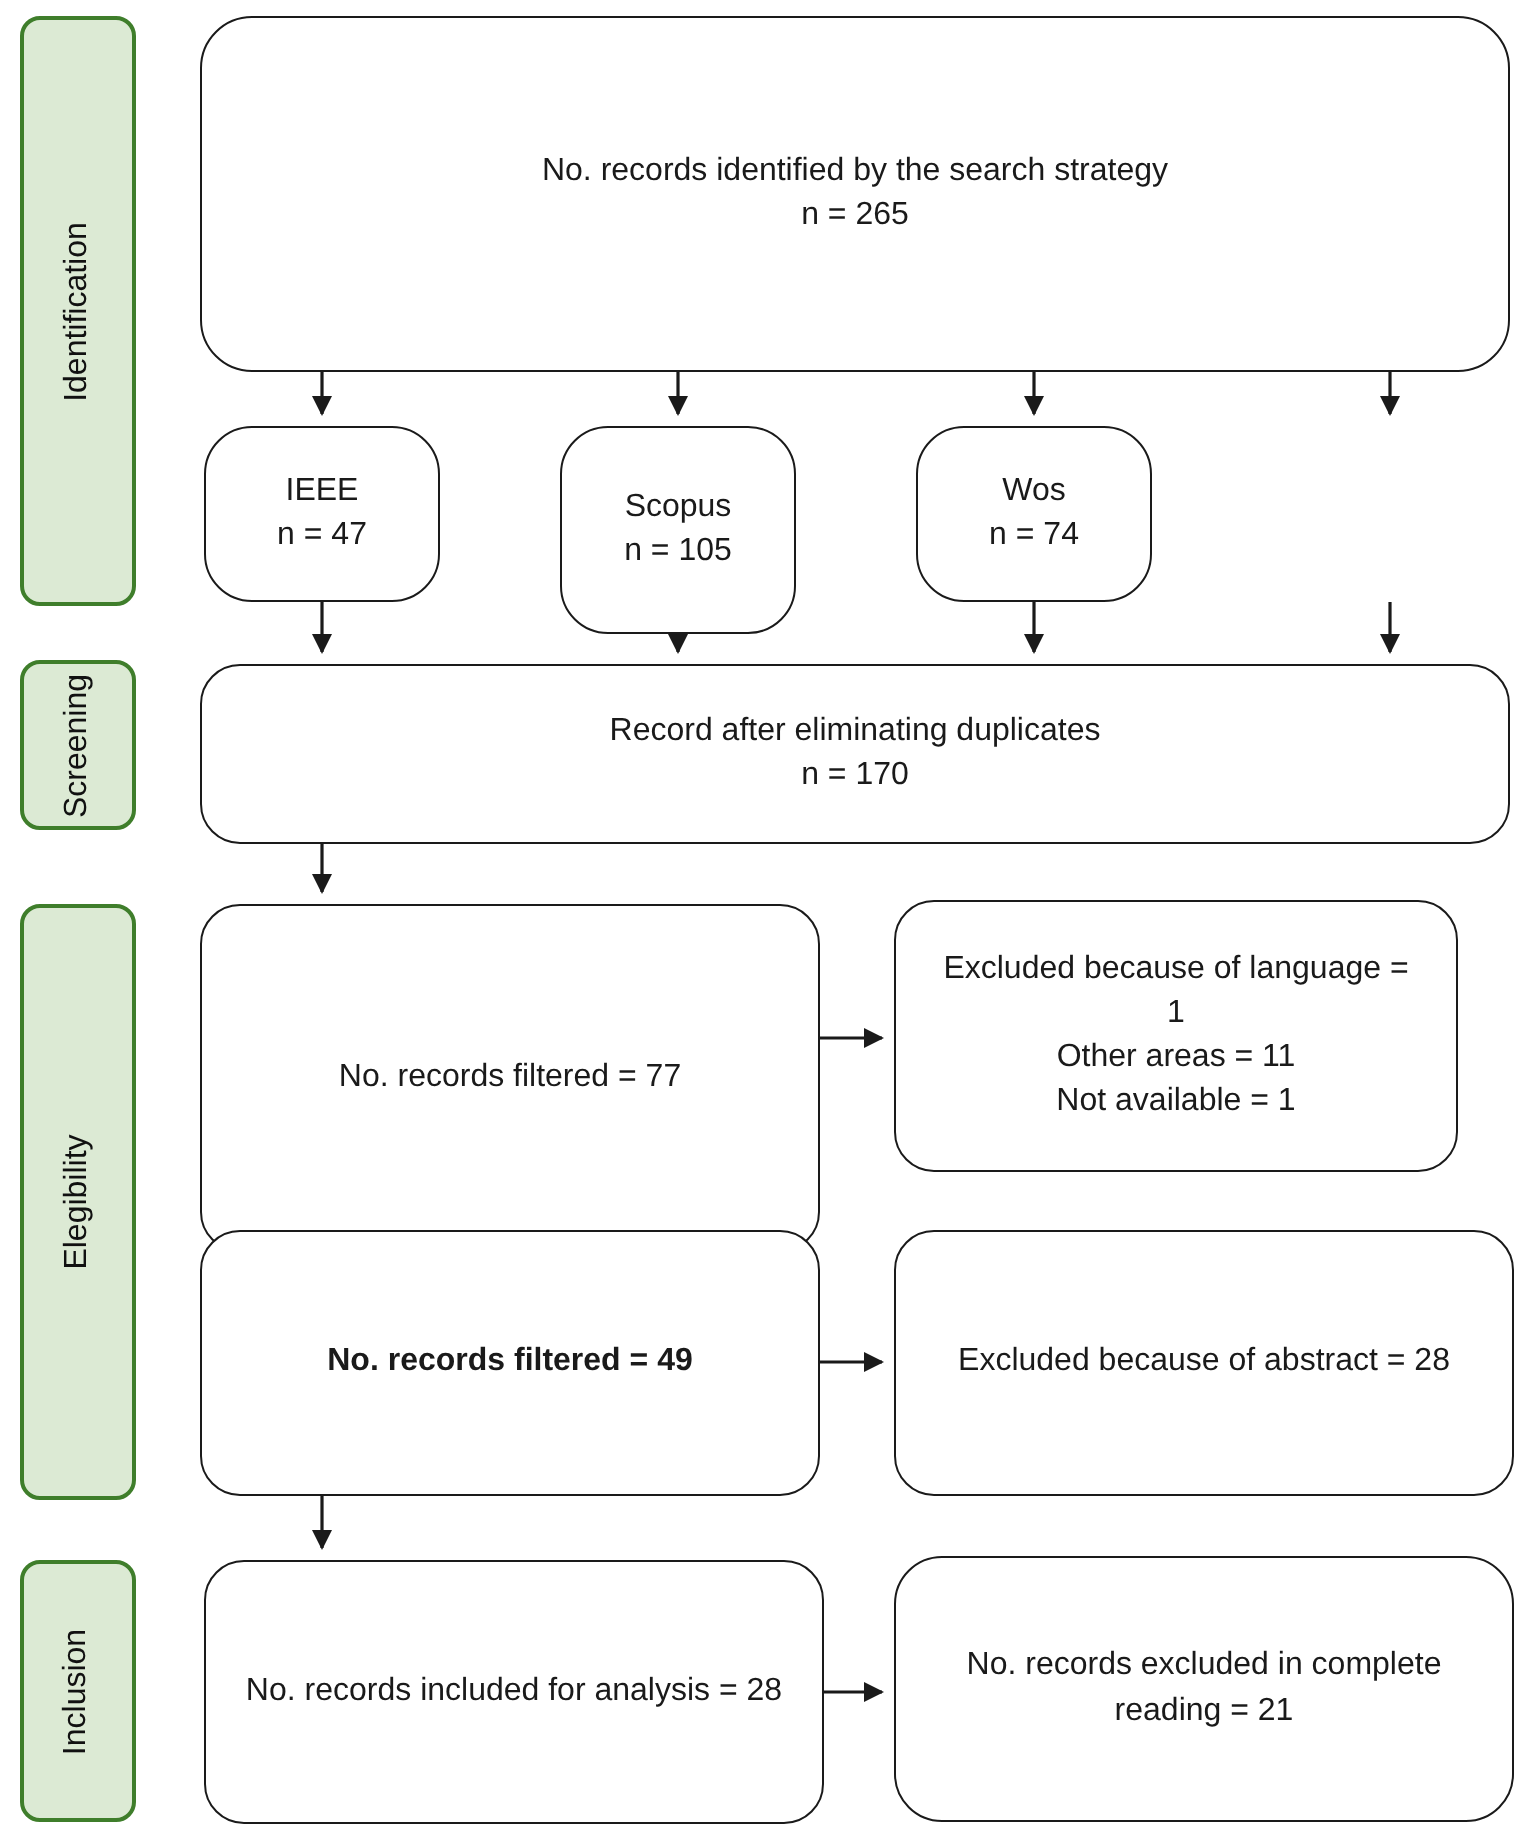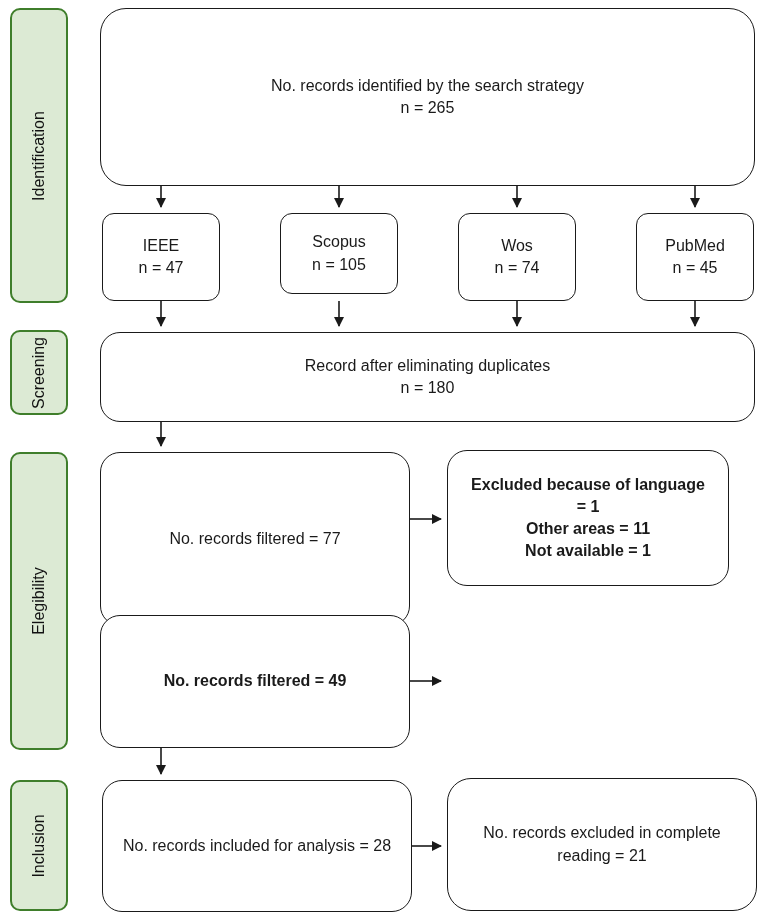--- a/index.html
+++ b/index.html
@@ -32,21 +32,21 @@
     border:1.7px solid #1a1a1a;
     display:flex;flex-direction:column;align-items:center;justify-content:center;
     text-align:center;
     font-size:16px;
     line-height:1.38;
     box-sizing:border-box;
     padding:4px 22px;
   }
   .r24{border-radius:26px;}
   .r20{border-radius:20px;}
-  .r16{border-radius:12px;}
+  .r16{border-radius:24px;}
 </style>
 </head>
 <body>
 
 <div class="canvas">
 
   <svg class="connectors" width="762" height="923" viewBox="0 0 762 923" xmlns="http://www.w3.org/2000/svg">
     <defs>
       <marker id="ah" markerUnits="userSpaceOnUse" markerWidth="11" markerHeight="11" refX="9" refY="5" orient="auto">
         <path d="M0,0 L10,5 L0,10 z" fill="#1a1a1a"></path>
@@ -89,49 +89,48 @@
 
   <div class="fbox r24" style="left:100px;top:8px;width:655px;height:178px;">
     <div>No. records identified by the search strategy</div>
     <div>n = 265</div>
   </div>
 
   <div class="fbox r16" style="left:102px;top:213px;width:118px;height:88px;">
     <div>IEEE</div>
     <div>n = 47</div>
   </div>
-  <div class="fbox r16" style="left:280px;top:213px;width:118px;height:81px;">
+  <div class="fbox r16" style="left:280px;top:213px;width:118px;height:104px;">
     <div>Scopus</div>
     <div>n = 105</div>
   </div>
   <div class="fbox r16" style="left:458px;top:213px;width:118px;height:88px;">
     <div>Wos</div>
     <div>n = 74</div>
   </div>
-  <div class="fbox r16" style="left:636px;top:213px;width:118px;height:88px;">
-    <div>PubMed</div>
-    <div>n = 45</div>
-  </div>
 
   <div class="fbox r20" style="left:100px;top:332px;width:655px;height:90px;">
     <div>Record after eliminating duplicates</div>
-    <div>n = 180</div>
+    <div>n = 170</div>
   </div>
 
   <div class="fbox r20" style="left:100px;top:452px;width:310px;height:174px;">
     <div>No. records filtered = 77</div>
   </div>
-  <div class="fbox r20" style="left:447px;top:450px;width:282px;height:136px;font-weight:bold;">
+  <div class="fbox r20" style="left:447px;top:450px;width:282px;height:136px;">
     <div>Excluded because of language = 1</div>
     <div>Other areas = 11</div>
     <div>Not available = 1</div>
   </div>
 
   <div class="fbox r20" style="left:100px;top:615px;width:310px;height:133px;font-weight:bold;">
     <div>No. records filtered = 49</div>
+  </div>
+  <div class="fbox r20" style="left:447px;top:615px;width:310px;height:133px;">
+    <div>Excluded because of abstract = 28</div>
   </div>
 
   <div class="fbox r20" style="left:102px;top:780px;width:310px;height:132px;padding:4px 12px;">
     <div>No. records included for analysis = 28</div>
   </div>
   <div class="fbox r20" style="left:447px;top:778px;width:310px;height:133px;padding:4px 28px;border-radius:24px;">
     <div>No. records excluded in complete reading = 21</div>
   </div>
 
 </div>

